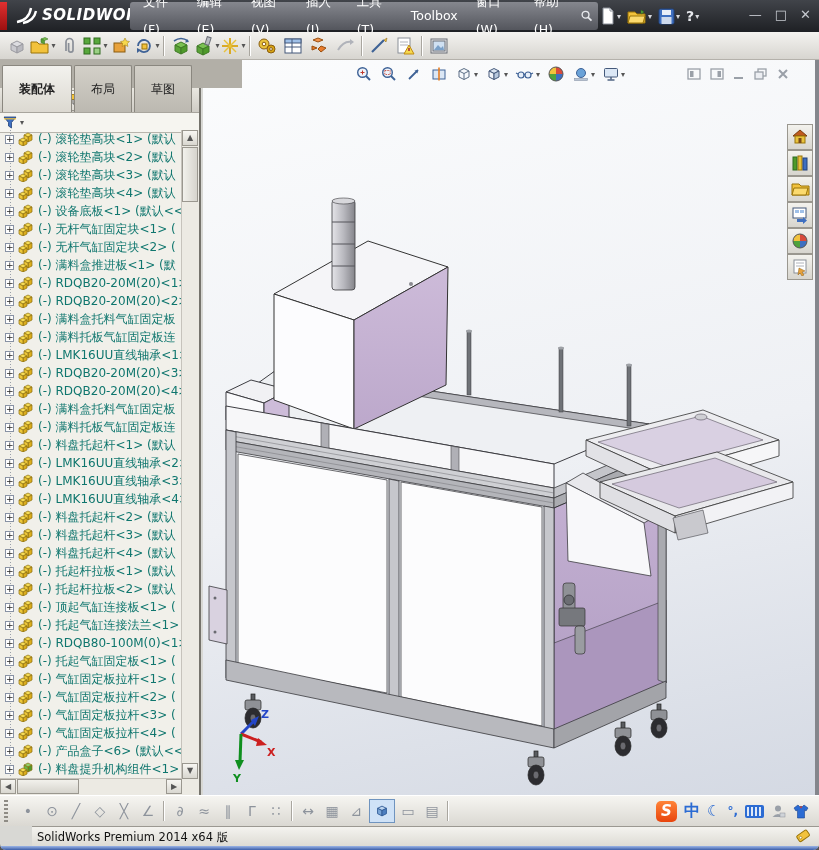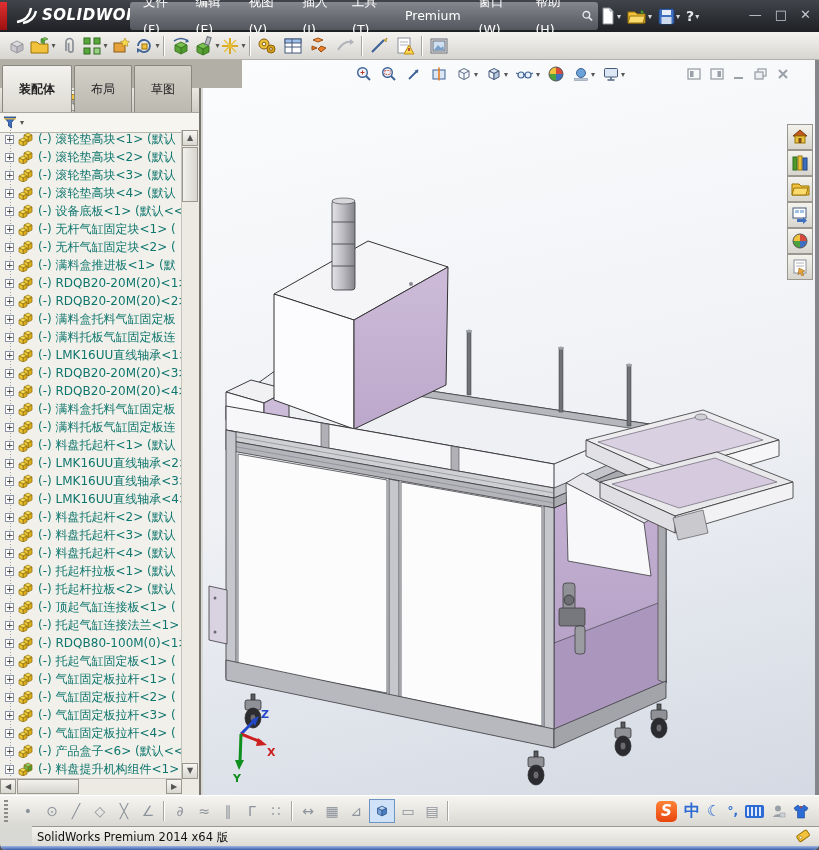--- a/index.html
+++ b/index.html
@@ -90,21 +90,21 @@
         <path d="M9 18 Q20 16 22 6" stroke="#fff" stroke-width="2.4" fill="none"></path>
       </svg>
       <span class="swname">SOLIDWORKS</span>
     </div>
     <div class="menubar">
       <span class="menu-item">文件(F)</span>
       <span class="menu-item">编辑(E)</span>
       <span class="menu-item">视图(V)</span>
       <span class="menu-item">插入(I)</span>
       <span class="menu-item">工具(T)</span>
-      <span class="menu-item">Premium</span>
+      <span class="menu-item">Toolbox</span>
       <span class="menu-item">窗口(W)</span>
       <span class="menu-item">帮助(H)</span>
       <svg width="16" height="16" viewBox="0 0 16 16">
         <circle cx="6.5" cy="6.5" r="4" fill="none" stroke="#e8eaee" stroke-width="1.6"></circle>
         <line x1="9.5" y1="9.5" x2="13.5" y2="13.5" stroke="#e8eaee" stroke-width="2"></line>
       </svg>
     </div>
     <div class="quick">
       <span class="qbtn">
         <svg width="16" height="18" viewBox="0 0 16 18">

